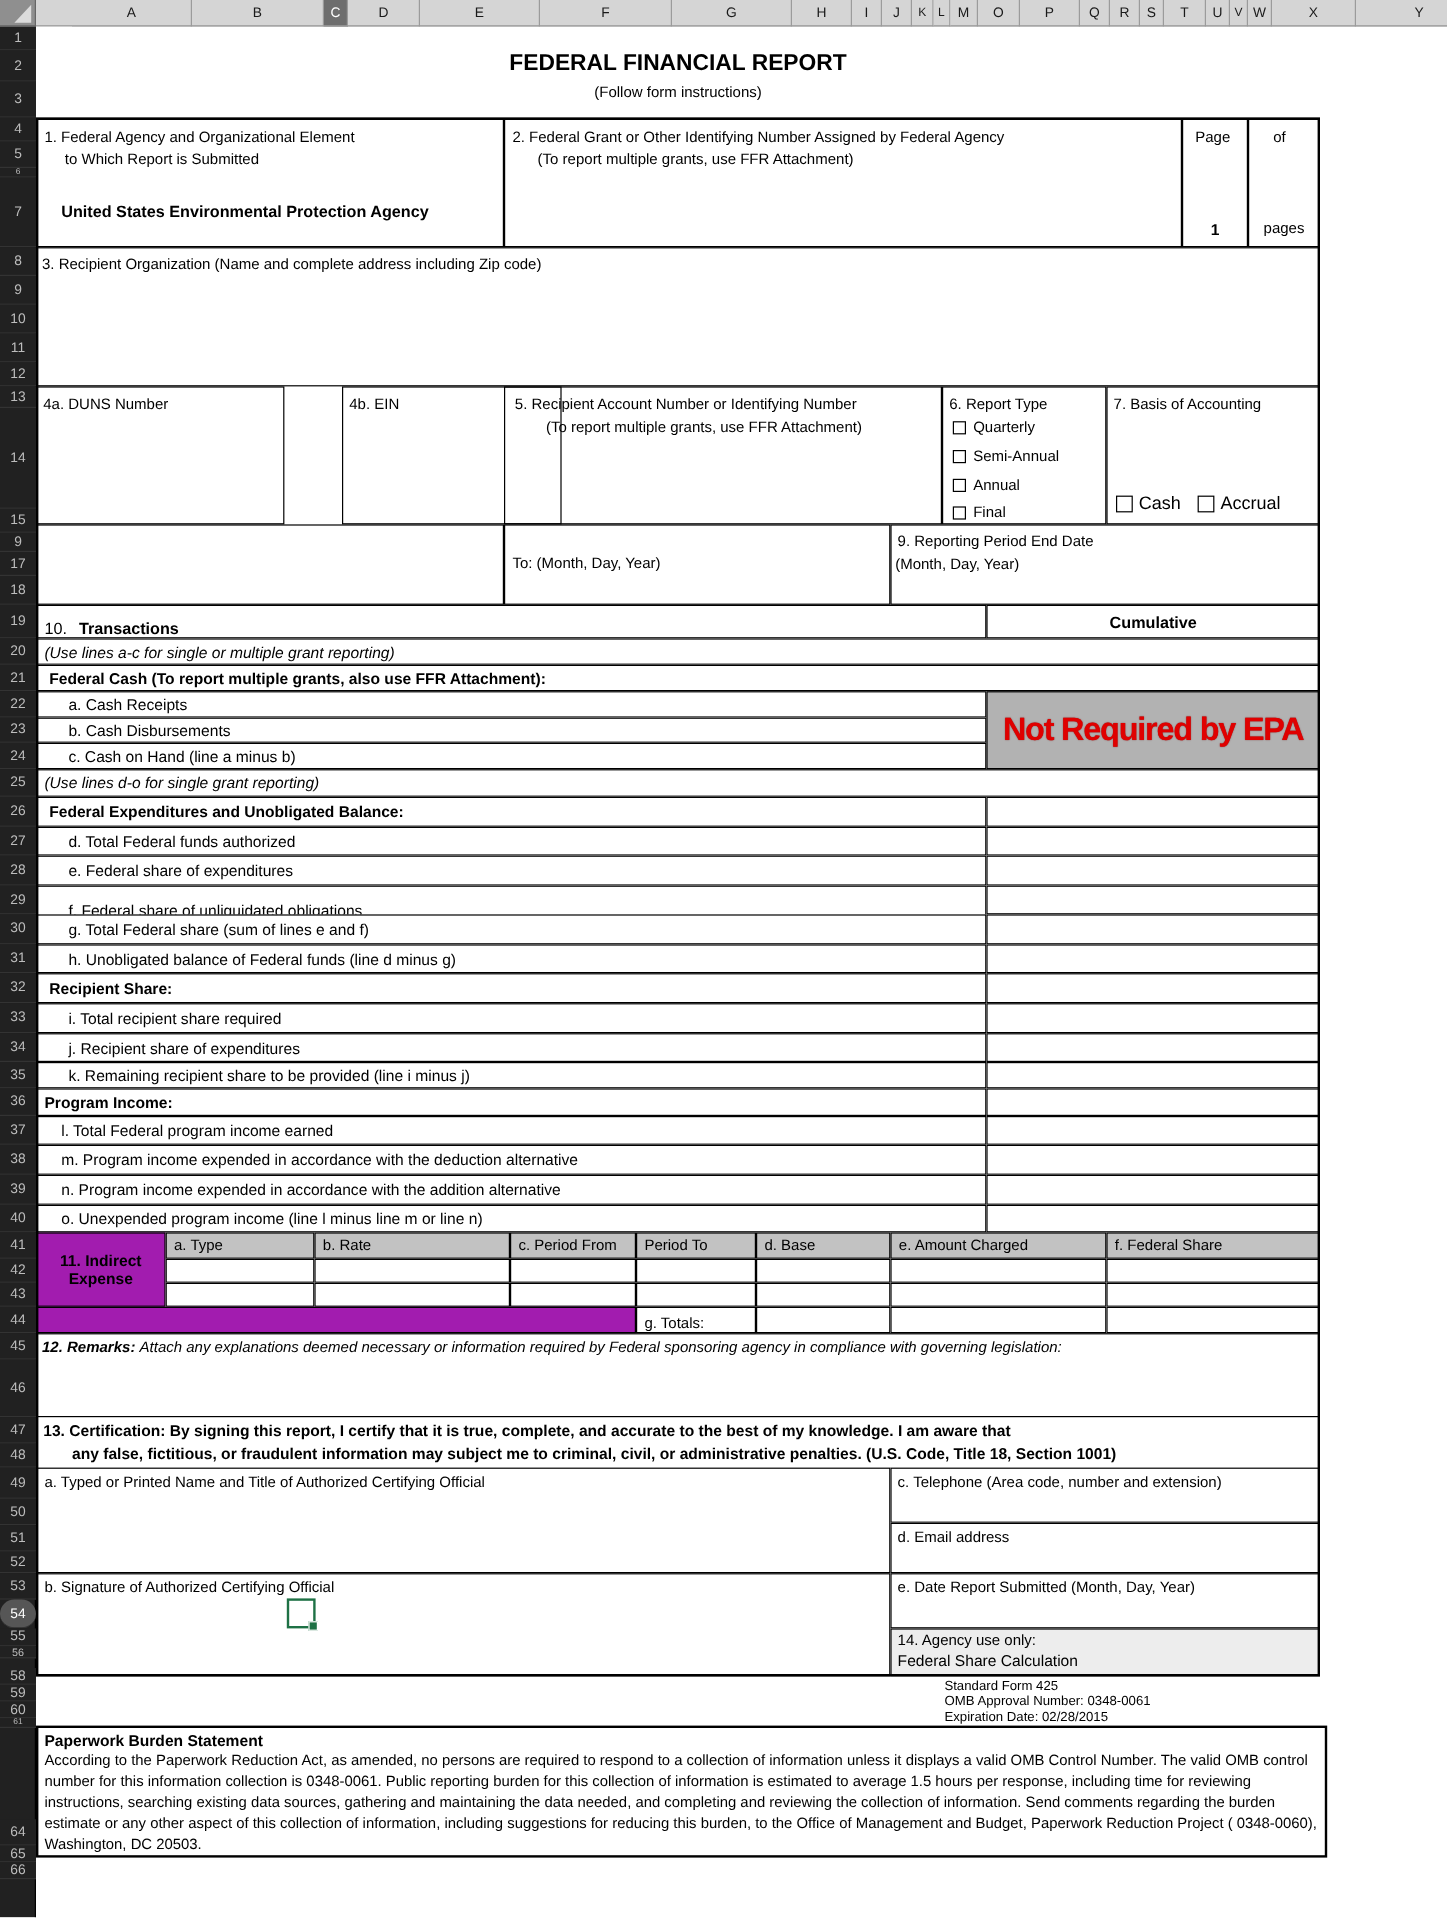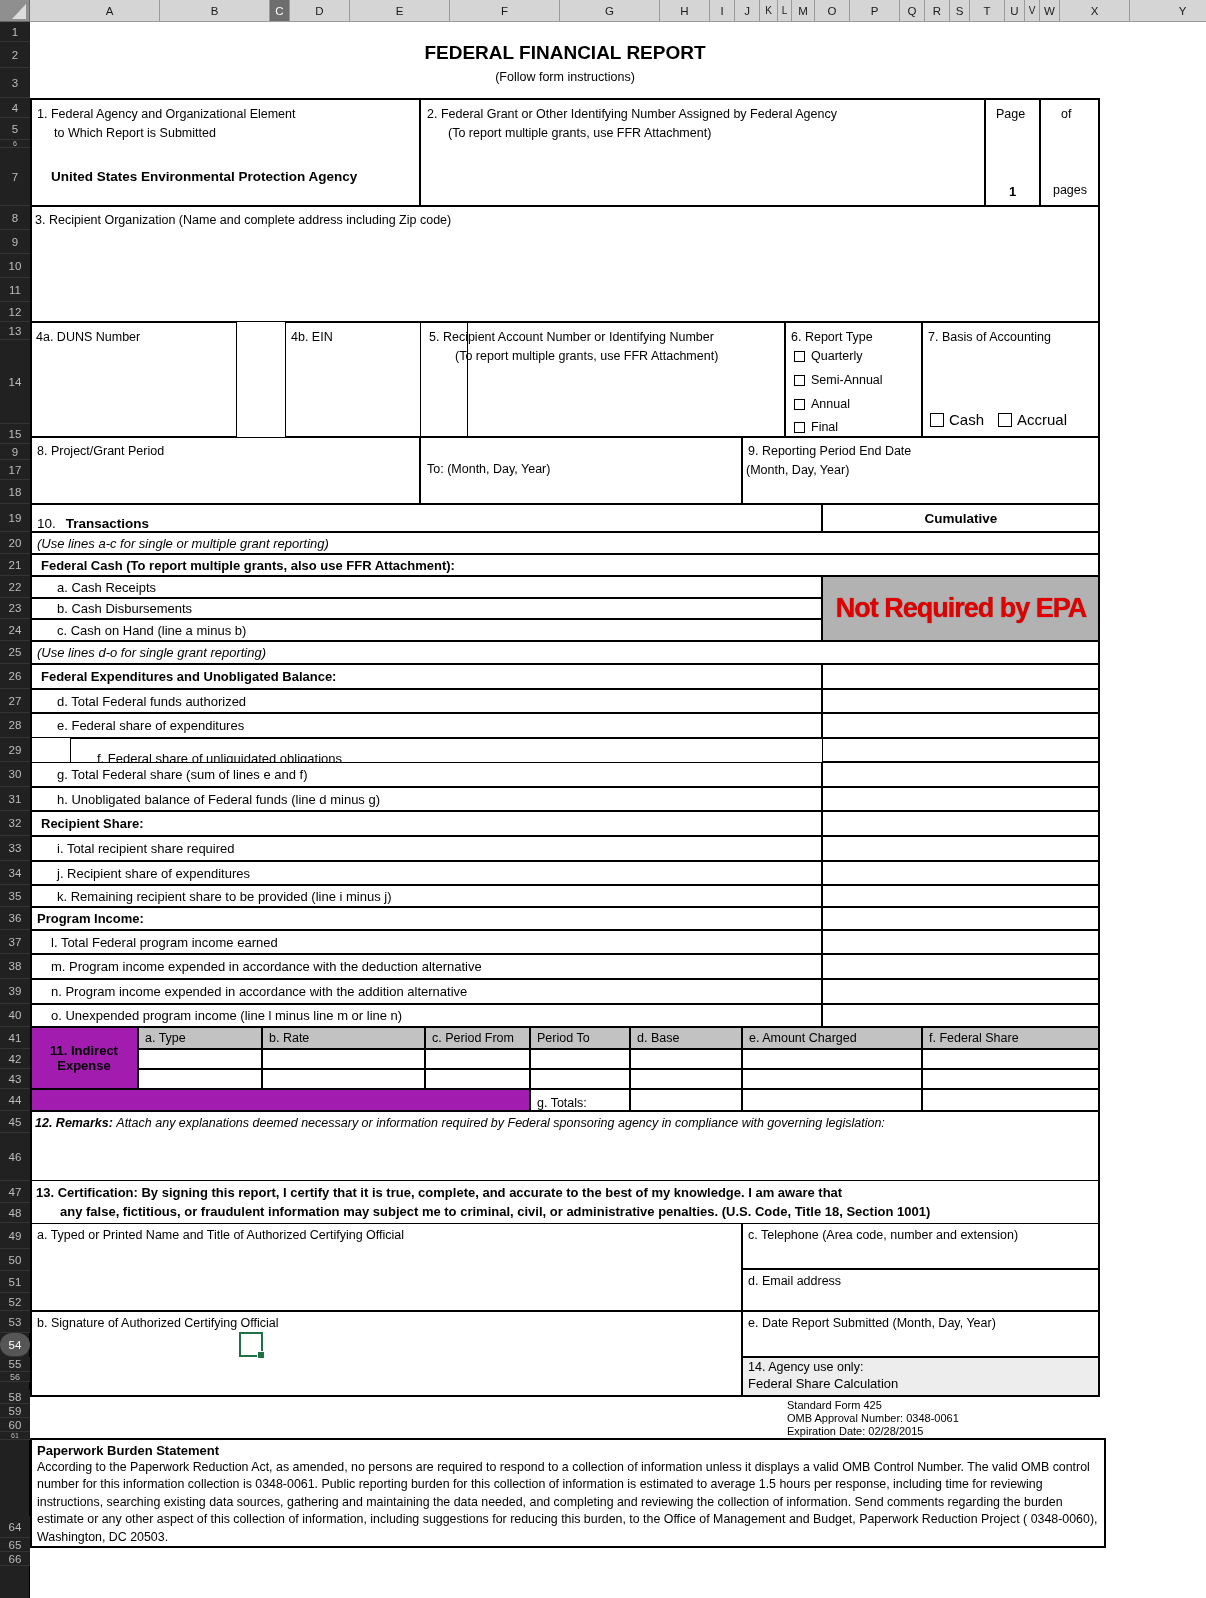--- a/index.html
+++ b/index.html
@@ -201,21 +201,20 @@
     <div class="lb" style="padding:6px 0 0 5px;">7.  Basis of Accounting</div>
     <div class="ab opt" style="left:7px;top:88px;font-size:15px;">
       <span class="cb big"></span>
         <span>Cash</span>
       <span class="cb big" style="margin-left:14px;"></span>
         <span>Accrual</span>
     </div>
   </div>
 
   <div class="ab bd" style="left:30px;top:437px;width:390px;height:67px;">
-    <div class="lb" style="padding:5px 0 0 6px;">8.  Project/Grant Period</div>
   </div>
   <div class="ab bd" style="left:420px;top:437px;width:322px;height:67px;">
     <div class="lb" style="padding:23px 0 0 6px;">To:  (Month, Day, Year)</div>
   </div>
   <div class="ab bd" style="left:742px;top:437px;width:358px;height:67px;">
     <div class="lb" style="padding:5px 0 0 5px;">9.  Reporting Period End Date</div>
     <div class="lb" style="padding:2px 0 0 3px;">(Month, Day, Year)</div>
   </div>
 
   <div class="ab bd flexc" style="left:30px;top:504px;width:792px;height:28px;font-size:13.5px;">
@@ -254,21 +253,21 @@
   <div class="ab vcell" style="top:664px;height:25px;"></div>
 
   <div class="ab trow" style="top:689px;height:24px;">
       <span class="pl26">d.  Total Federal funds authorized</span>
     </div>
   <div class="ab vcell" style="top:689px;height:24px;"></div>
   <div class="ab trow" style="top:713px;height:25px;">
       <span class="pl26">e.  Federal share of expenditures</span>
     </div>
   <div class="ab vcell" style="top:713px;height:25px;"></div>
-  <div class="ab trow" style="top:738px;height:41px;margin-left:40px;">
+  <div class="ab trow" style="top:738px;height:41px;">
       <span class="pl26">f.   Federal share of unliquidated obligations</span>
     </div>
   <div class="ab vcell" style="top:738px;height:24px;"></div>
   <div class="ab trow" style="top:762px;height:25px;">
       <span class="pl26">g.  Total Federal share (sum of lines e and f)</span>
     </div>
   <div class="ab vcell" style="top:762px;height:25px;"></div>
   <div class="ab trow" style="top:787px;height:24px;">
       <span class="pl26">h.  Unobligated balance of Federal funds (line d minus g)</span>
     </div>

